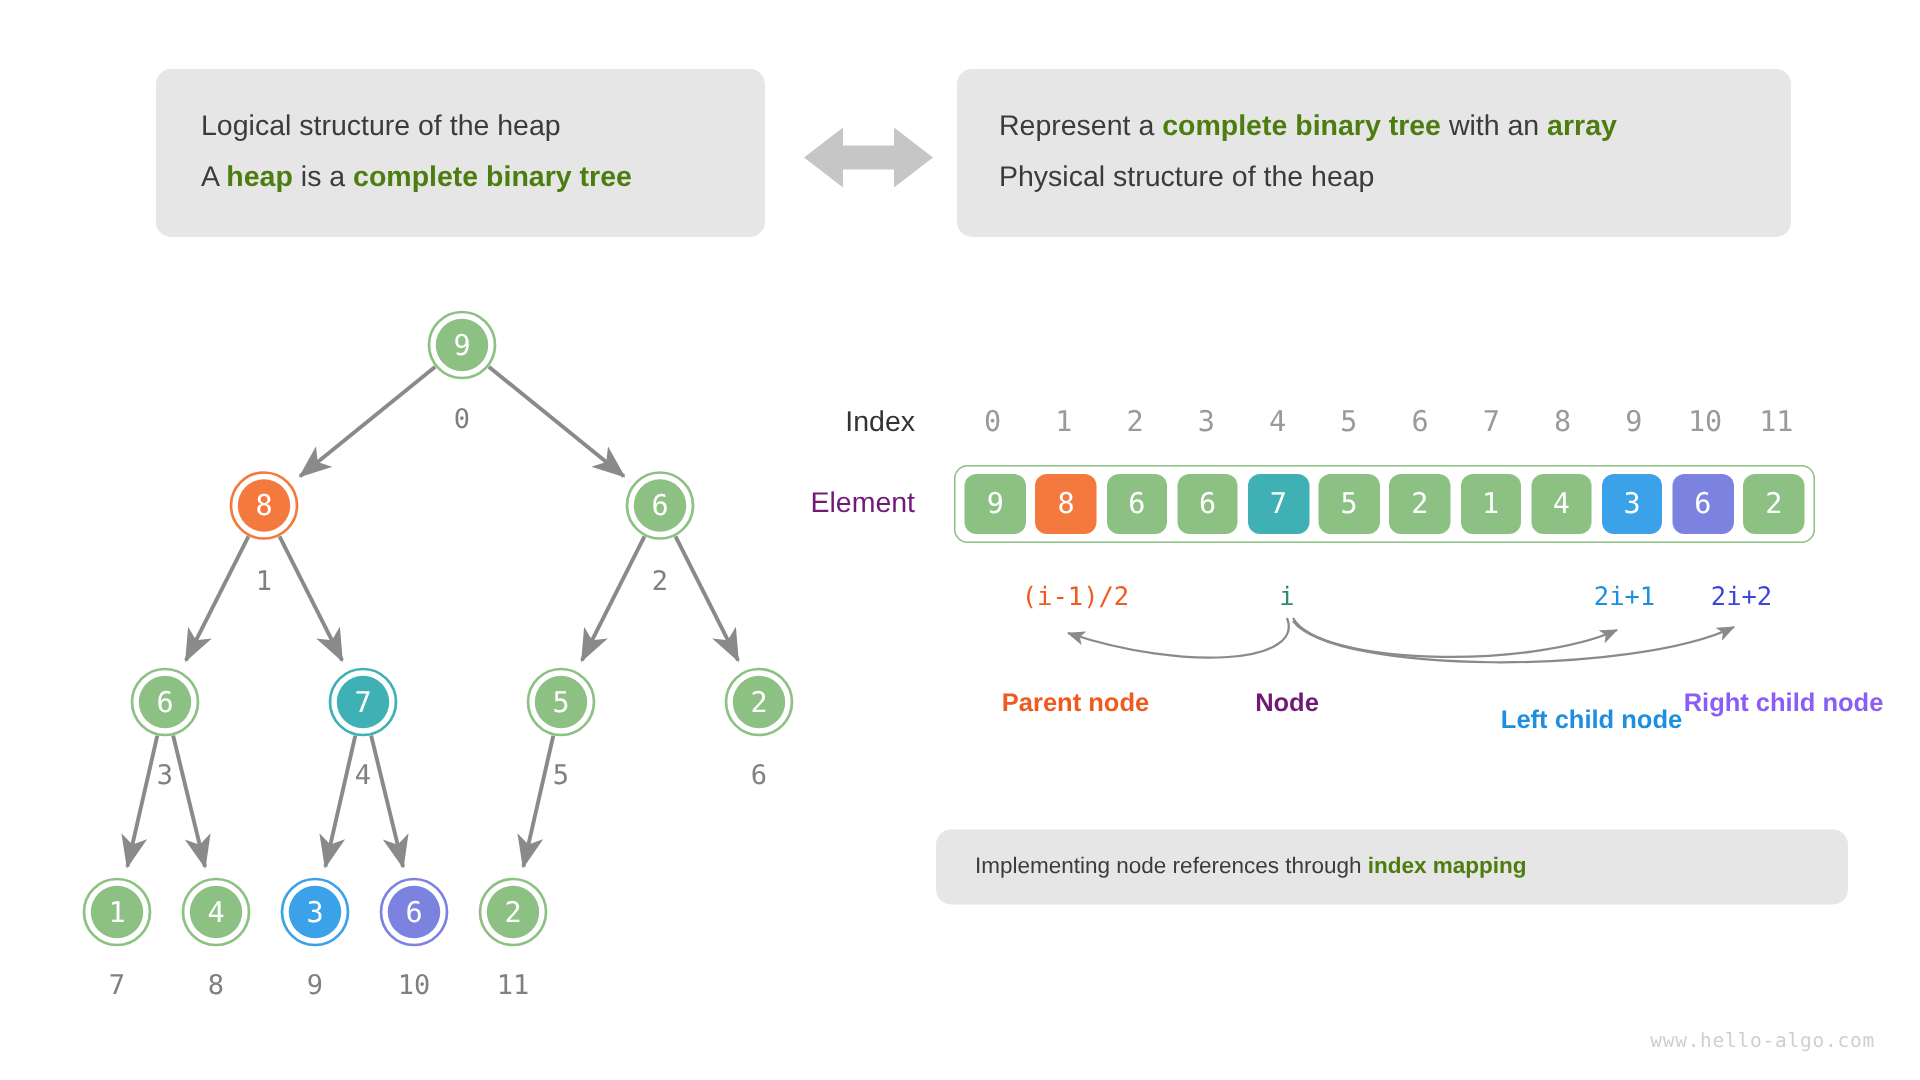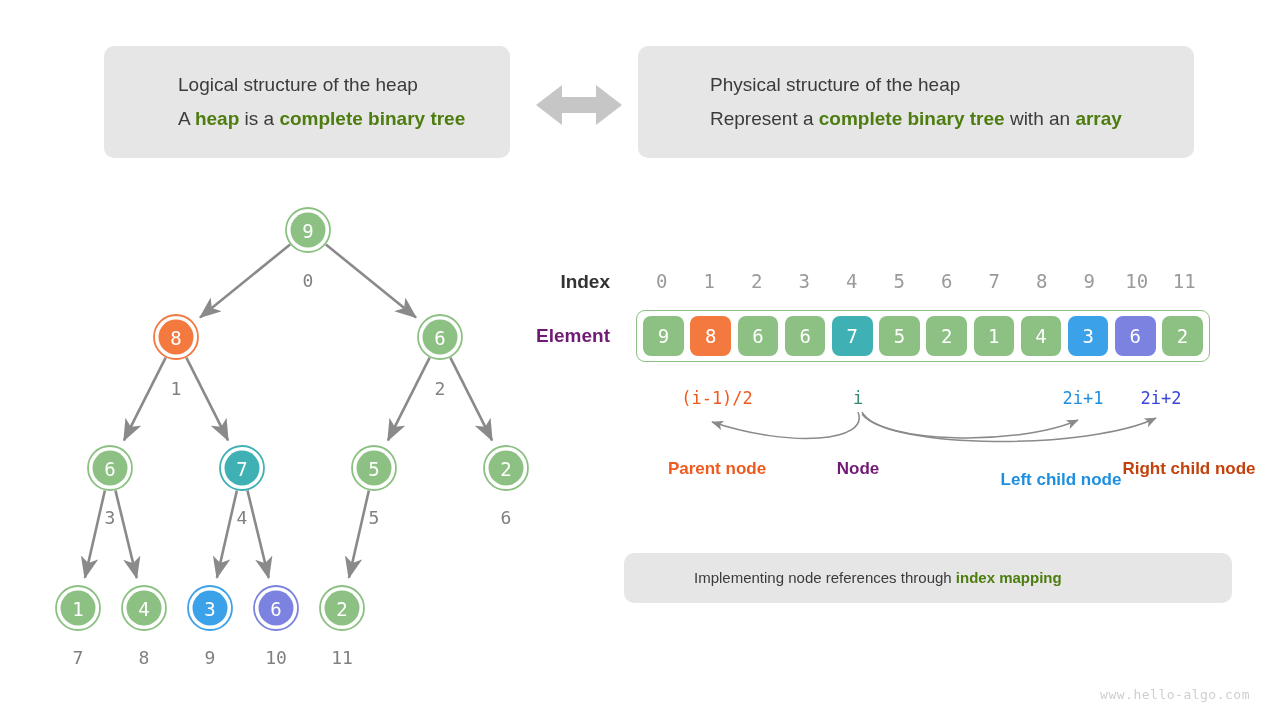--- a/index.html
+++ b/index.html
@@ -27,21 +27,20 @@
     box-sizing: border-box;
     display: flex;
     flex-direction: column;
     justify-content: center;
   }
   .caption-line {
     color: #3b3b3b;
     font-size: 19px;
     line-height: 34px;
     white-space: nowrap;
-    margin-left: 44px;
   }
   .caption-line b { font-weight: bold; color: #4d7c0f; }
 
   #logical-caption  { left: 104px; top: 46px;  width: 406px; height: 112px; padding: 0 30px; }
   #physical-caption { left: 638px; top: 46px;  width: 556px; height: 112px; padding: 0 28px; }
   #mapping-caption  { left: 624px; top: 553px; width: 608px; height: 50px;  padding: 0 26px; }
   #mapping-caption .caption-line { font-size: 15px; line-height: 50px; }
 
   
   #equiv-arrow {
@@ -68,21 +67,21 @@
     font-family: "DejaVu Sans Mono", "Liberation Mono", monospace;
     font-size: 18px;
     text-anchor: middle;
     dominant-baseline: central;
   }
   .edge-line { stroke: #8a8a8a; stroke-width: 2.6px; fill: none; }
 
   .row-label {
     position: absolute;
     font-size: 19px;
-    font-weight: bold;
+    font-weight: normal;
     text-align: right;
     white-space: nowrap;
   }
   #index-row-label   { left: 460px; top: 271px; width: 150px; color: #333333; }
   #element-row-label { left: 460px; top: 325px; width: 150px; color: #701a75; }
 
   #index-row {
     position: absolute;
     left: 638px; top: 268px;
     height: 26px;
@@ -140,21 +139,21 @@
   }
 
   #formula-parent { left: 612px; top: 388px; width: 210px; color: #ef5a1f; }
   #formula-self   { left: 790px; top: 388px; width: 136px; color: #2e8b72; }
   #formula-left   { left: 1000px; top: 388px; width: 166px; color: #1d8fe0; }
   #formula-right  { left: 1078px; top: 388px; width: 166px; color: #3a46d8; }
 
   #role-parent { left: 622px; top: 458px; width: 190px; color: #ef5a1f; }
   #role-self   { left: 790px; top: 458px; width: 136px; color: #701a75; }
   #role-left   { left: 982px; top: 458px; width: 158px; color: #1d8fe0; margin-top: 11px; }
-  #role-right  { left: 1110px; top: 458px; width: 158px; color: #c2410c; }
+  #role-right  { left: 1110px; top: 458px; width: 158px; color: #8b5cf6; }
 
   #curve-svg {
     position: absolute;
     left: 620px; top: 400px;
     width: 620px; height: 60px;
   }
   .curve-path { fill: none; stroke: #8a8a8a; stroke-width: 1.5px; }
 
   
   #watermark {
@@ -174,22 +173,22 @@
   <div class="caption-box" id="logical-caption">
     <div class="caption-line">Logical structure of the heap</div>
     <div class="caption-line"><span>A </span><b>heap</b><span> is a </span><b>complete binary tree</b></div>
   </div>
 
   <svg id="equiv-arrow" viewBox="0 0 86 46">
     <path d="M 0 23 L 26 3 L 26 15 L 60 15 L 60 3 L 86 23 L 60 43 L 60 31 L 26 31 L 26 43 Z" fill="#c6c6c6"></path>
   </svg>
 
   <div class="caption-box" id="physical-caption">
+    <div class="caption-line"><span>Represent a </span><b>complete binary tree</b><span> with an </span><b>array</b></div>
     <div class="caption-line">Physical structure of the heap</div>
-    <div class="caption-line"><span>Represent a </span><b>complete binary tree</b><span> with an </span><b>array</b></div>
   </div>
 
   <svg id="tree-svg" viewBox="0 0 620 500">
     <g id="tree-edges">
         <defs>
           <marker id="treeArrow" markerWidth="10" markerHeight="10" refX="8" refY="3.4" orient="auto">
             <path d="M 0 0 L 8.5 3.4 L 0 6.8 L 2.2 3.4 Z" fill="#8a8a8a"></path>
           </marker>
         </defs>
         <line x1="290.1328282635984" y1="64.48323769541645" x2="200.08184016645433" y2="137.47911441052565" class="edge-line" marker-end="url(#treeArrow)"></line>

